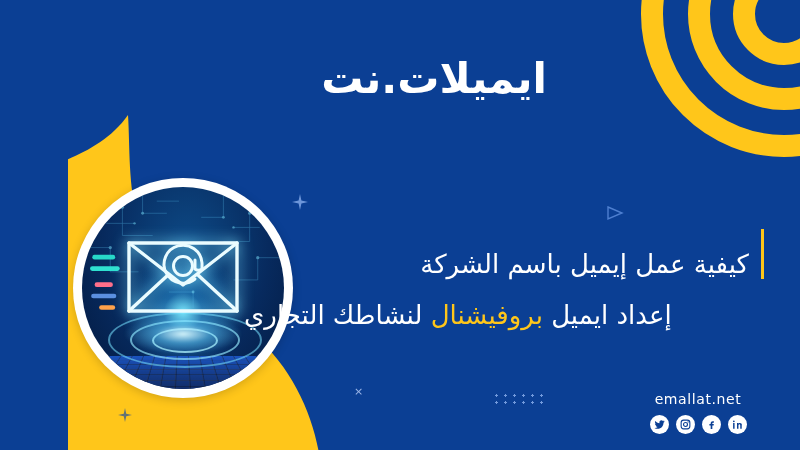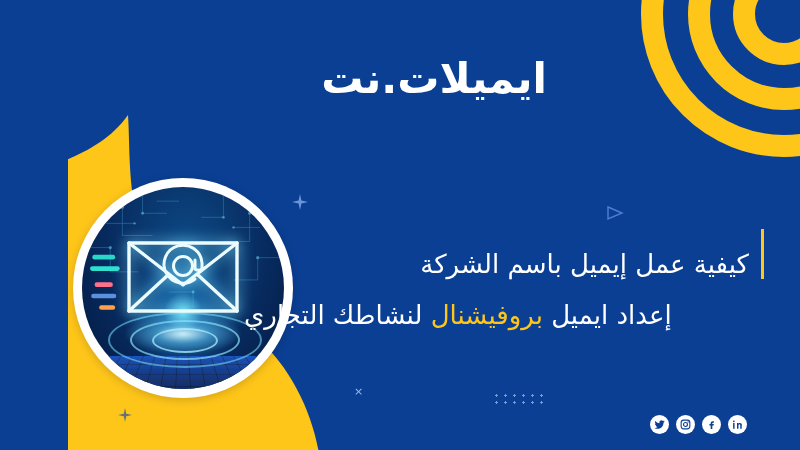--- a/index.html
+++ b/index.html
@@ -288,20 +288,21 @@
   <svg class="spark" style="left:50px;top:408px;" width="14" height="14" viewBox="0 0 16 16" xmlns="http://www.w3.org/2000/svg">
     <path d="M8,0 L9.4,6.6 L16,8 L9.4,9.4 L8,16 L6.6,9.4 L0,8 L6.6,6.6 Z" fill="#1f4f9e" opacity=".7"></path>
   </svg>
   <svg class="tri" width="18" height="16" viewBox="0 0 18 16" xmlns="http://www.w3.org/2000/svg">
     <path d="M2,2 L16,8 L2,14 Z" fill="none" stroke="#4e7fd0" stroke-width="1.4"></path>
   </svg>
   <div class="dotgrid"></div>
   <div class="xmark">×</div>
 
   <div class="footer">
+    <div class="site-url">emallat.net</div>
     <div class="socials">
       <a class="soc" href="#">
         <svg width="11" height="11" viewBox="0 0 24 24" xmlns="http://www.w3.org/2000/svg">
           <path fill="#0b3f94" d="M23 4.9c-.8.4-1.7.6-2.6.8.9-.6 1.6-1.5 2-2.5-.9.5-1.9.9-2.9 1.1A4.5 4.5 0 0 0 11.8 8c0 .4 0 .7.1 1-3.8-.2-7.1-2-9.3-4.8-.4.7-.6 1.5-.6 2.3 0 1.6.8 3 2 3.8-.7 0-1.4-.2-2-.6v.1c0 2.2 1.5 4 3.6 4.4-.4.1-.8.2-1.2.2-.3 0-.6 0-.8-.1.6 1.8 2.3 3.1 4.2 3.1A9 9 0 0 1 1 19.5a12.8 12.8 0 0 0 6.9 2c8.3 0 12.8-6.9 12.8-12.8v-.6c.9-.6 1.7-1.4 2.3-2.2z"></path>
         </svg>
       </a>
       <a class="soc" href="#">
         <svg width="11" height="11" viewBox="0 0 24 24" xmlns="http://www.w3.org/2000/svg">
           <rect x="2.5" y="2.5" width="19" height="19" rx="5.5" fill="none" stroke="#0b3f94" stroke-width="2.4"></rect>
           <circle cx="12" cy="12" r="4.3" fill="none" stroke="#0b3f94" stroke-width="2.4"></circle>

